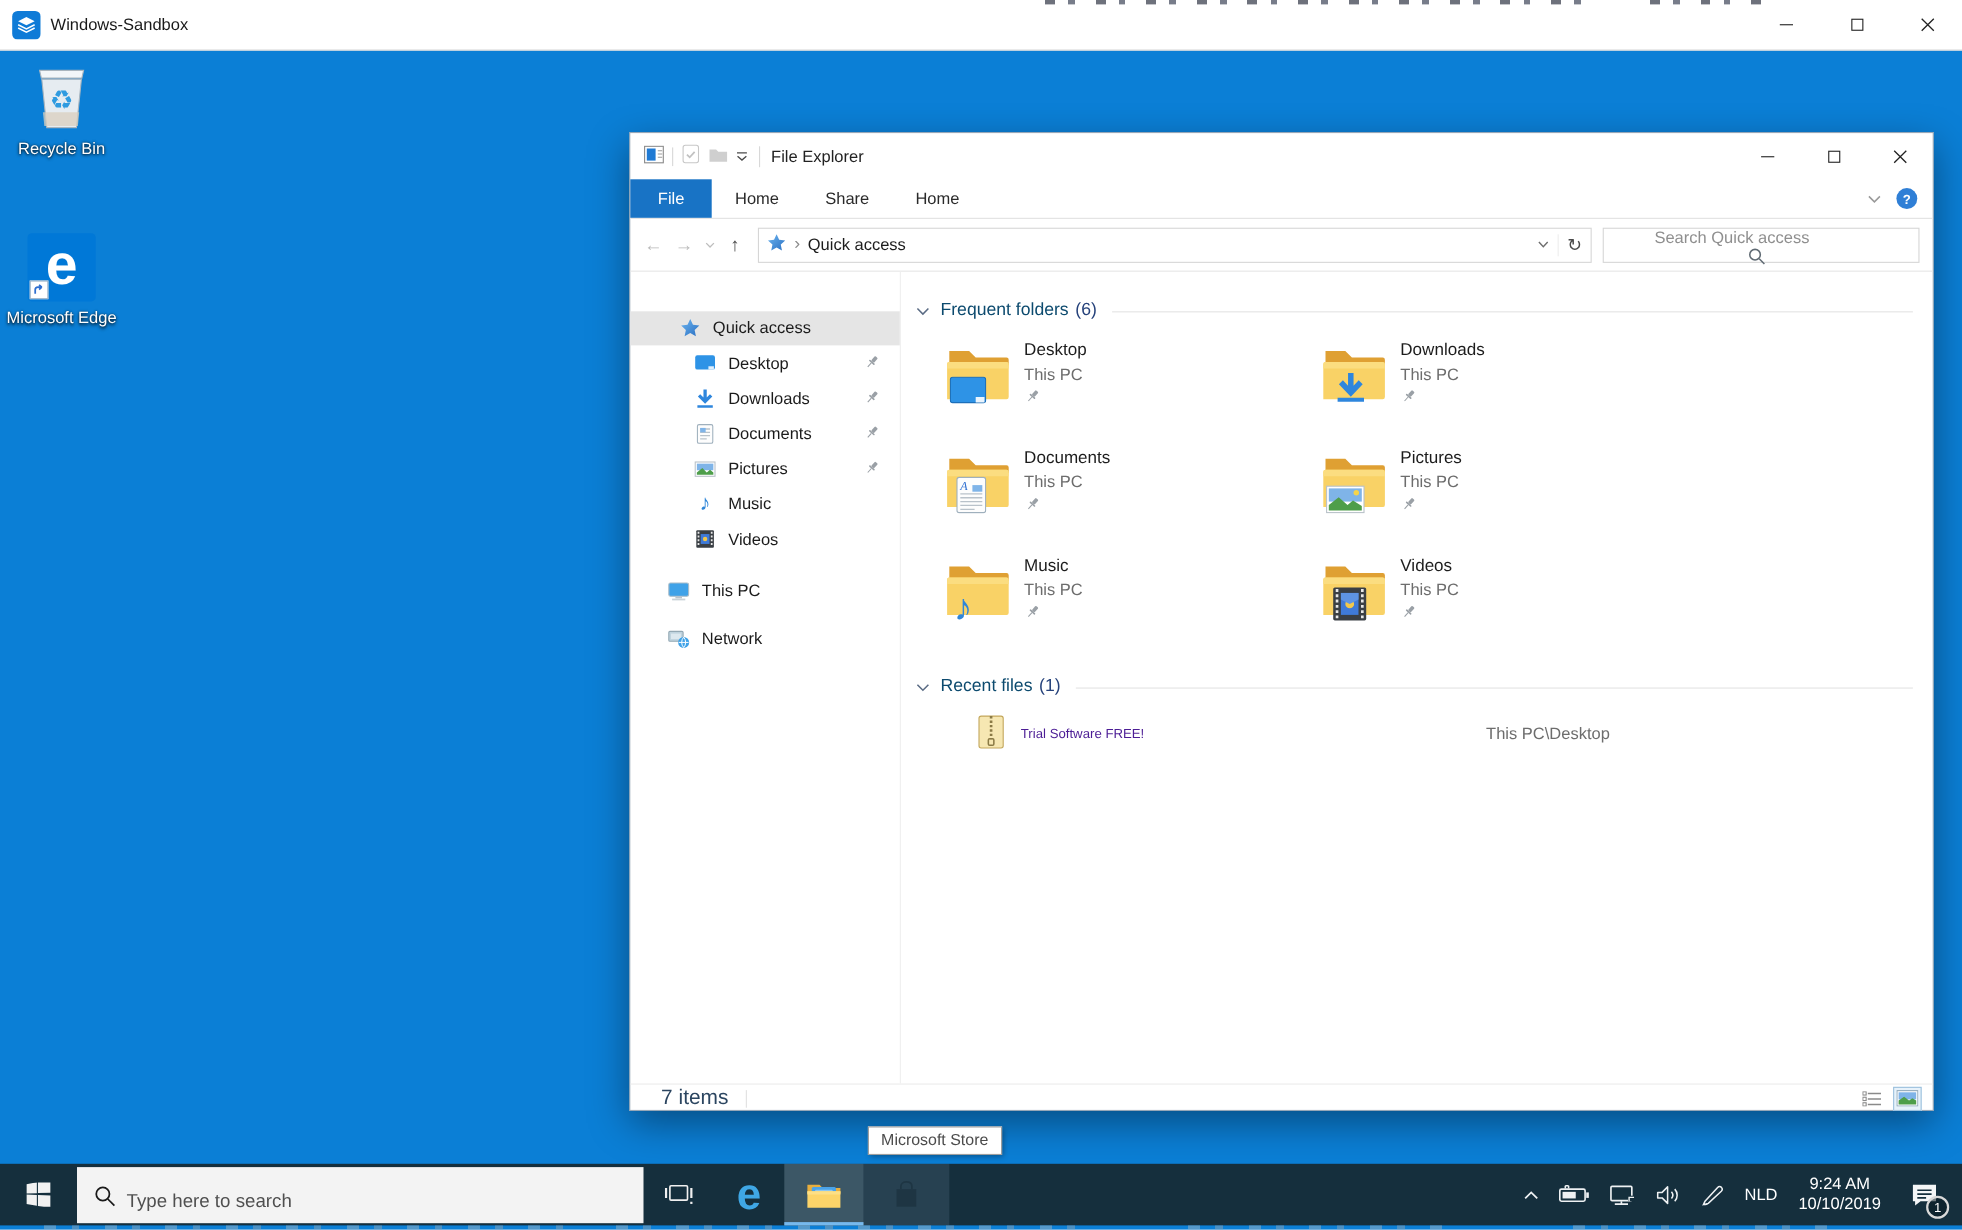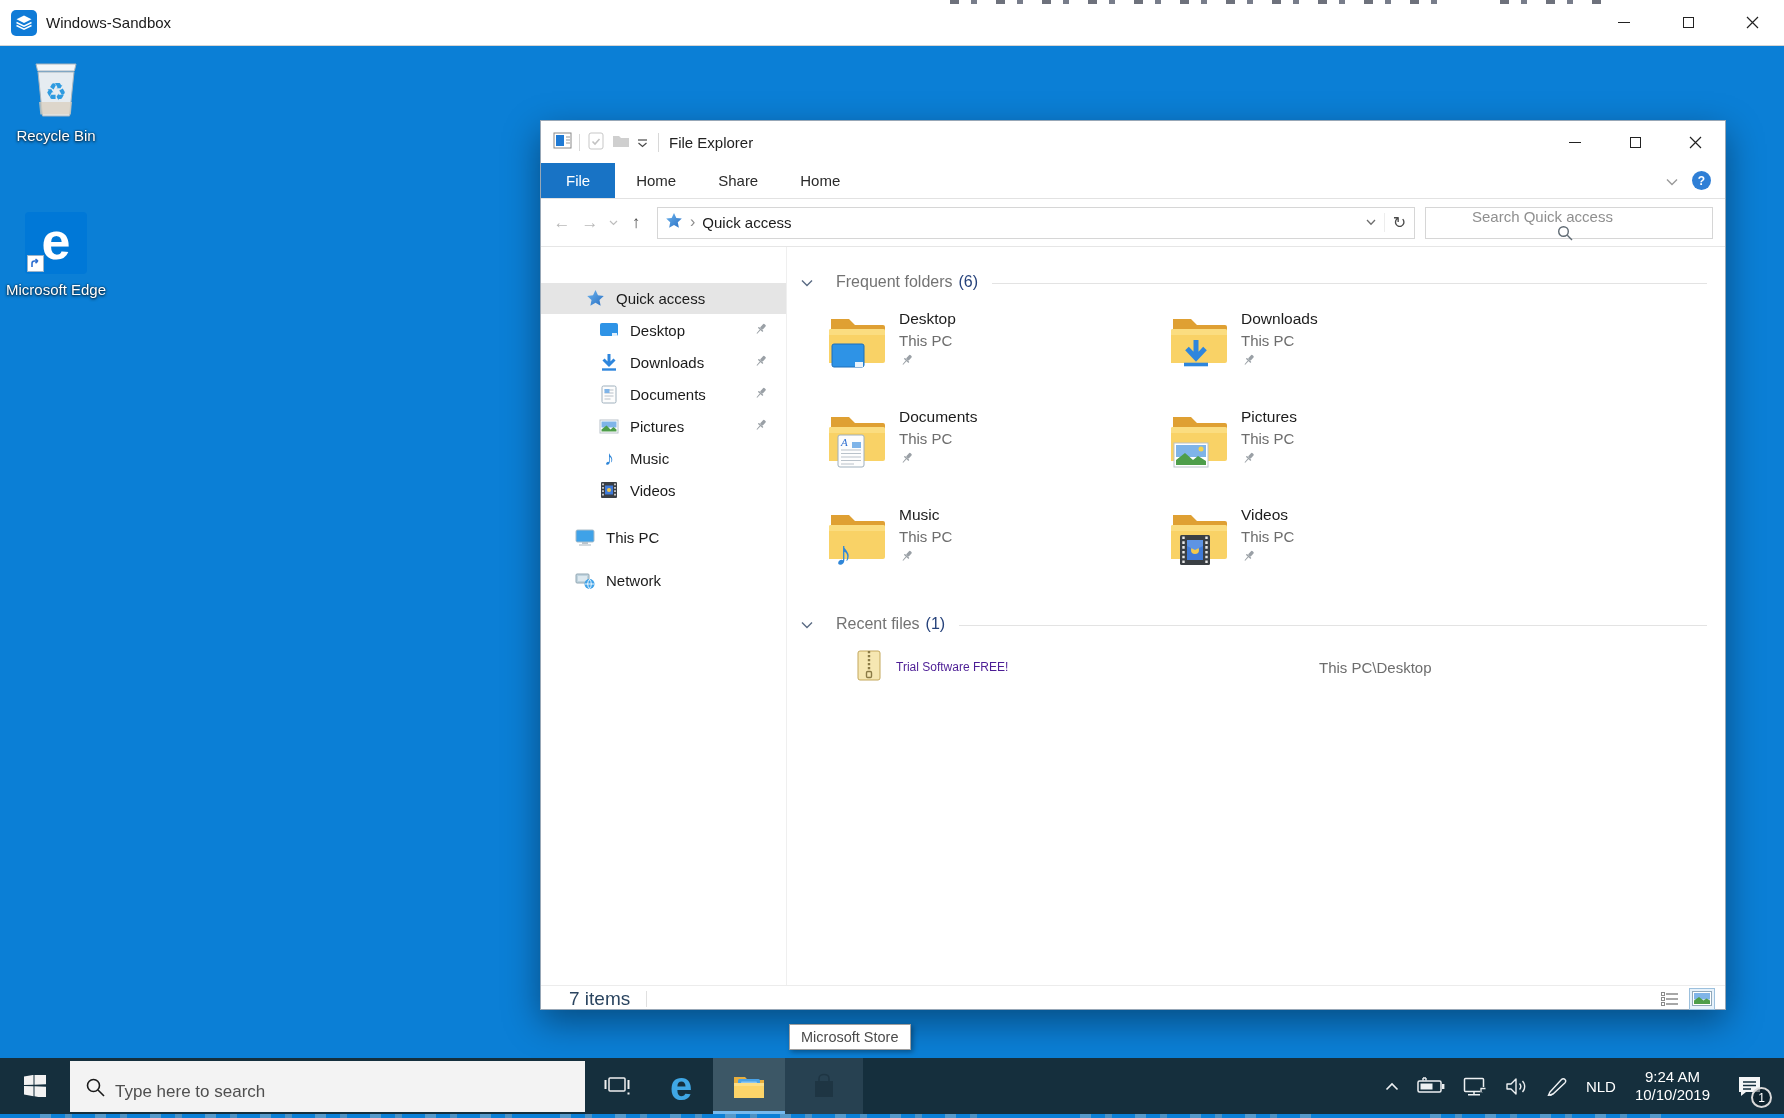--- a/index.html
+++ b/index.html
@@ -28,21 +28,21 @@
   .dicon label { display:block; margin-top:6px; color:#fff; font-size:15px; line-height:19px; text-shadow:0 1px 3px rgba(0,0,0,.85),0 0 2px rgba(0,0,0,.6); }
   #icon-recycle { left:4px; top:8px; }
   #icon-edge { left:4px; top:162px; }
   .recycle-wrap { position:relative; width:56px; height:64px; }
   .recycle-glyph { position:absolute; left:50%; top:24px; transform:translateX(-50%); color:#2f9be0; font-size:24px; line-height:24px; }
   .edge-tile { position:relative; width:62px; height:62px; background:#0078d7; border-radius:4px; display:flex; align-items:center; justify-content:center; }
   .edge-tile .e { color:#fff; font-size:52px; font-weight:bold; line-height:52px; margin-top:-4px; }
   .shortcut-ovl { position:absolute; left:2px; bottom:2px; width:17px; height:17px; background:#fff; border:1px solid #9db4c9; display:flex; align-items:center; justify-content:center; }
 
   
-  #explorer { position:absolute; left:540px; top:74px; width:1186px; height:890px; background:#fff; border:1px solid rgba(25,60,95,.45); box-shadow:0 12px 34px rgba(0,0,0,.4); z-index:4; }
+  #explorer { position:absolute; left:572px; top:74px; width:1186px; height:890px; background:#fff; border:1px solid rgba(25,60,95,.45); box-shadow:0 12px 34px rgba(0,0,0,.4); z-index:4; }
   .x-titlebar { height:42px; display:flex; align-items:center; }
   .qat { display:flex; align-items:center; gap:7px; padding-left:12px; }
   .qat-sep { width:1px; height:17px; background:#d8d8d8; }
   .x-title { margin-left:10px; font-size:15px; color:#222; }
   .title-sep { width:1px; height:19px; background:#d8d8d8; margin-left:10px; }
   .x-titlebar .winbtn { width:60px; }
 
   .x-tabs { height:36px; display:flex; align-items:stretch; border-bottom:1px solid #e2e2e2; }
   .tab { display:flex; align-items:center; padding:0 21px; font-size:15px; color:#2a2a2a; }
   .tab.file { background:#1873c5; color:#fff; padding:0 25px; }
@@ -72,21 +72,21 @@
   .nav-row.lvl-child { padding-left:56px; height:32px; }
   .nav-row.lvl-pc { padding-left:32px; }
   .nav-row.selected { background:#e5e5e5; }
   .nav-pin { position:absolute; right:18px; top:8px; }
   .nav-gap { height:16px; }
   .nav-gap.small { height:12px; }
 
   .content { flex:1; padding:26px 0 0 12px; position:relative; }
   .sec-head { display:flex; align-items:center; }
   .sec-head .chev { margin:2px 10px 0 2px; display:flex; }
-  .sec-title { font-size:16px; color:#737373;margin-left:13px; }
+  .sec-title { font-size:16px; color:#0c4a6e; }
   .sec-count { font-size:16px; color:#26427b; margin-left:6px; }
   .sec-line { flex:1; height:1px; background:#e3e3e3; margin:2px 18px 0 14px; }
 
   .tiles { margin:18px 0 0 26px; display:grid; grid-template-columns:342px 342px; row-gap:34px; }
   .tile { display:flex; }
   .tile .ticon { position:relative; width:64px; height:64px; flex:none; }
   .tile .ticon .ovl { position:absolute; left:6px; bottom:0; }
   .tile .ticon .ovl-note { position:absolute; left:10px; bottom:-4px; color:#2f86d8; font-size:34px; }
   .t-meta { margin-left:10px; padding-top:1px; }
   .t-name { font-size:15.5px; color:#1c1c1c; }

